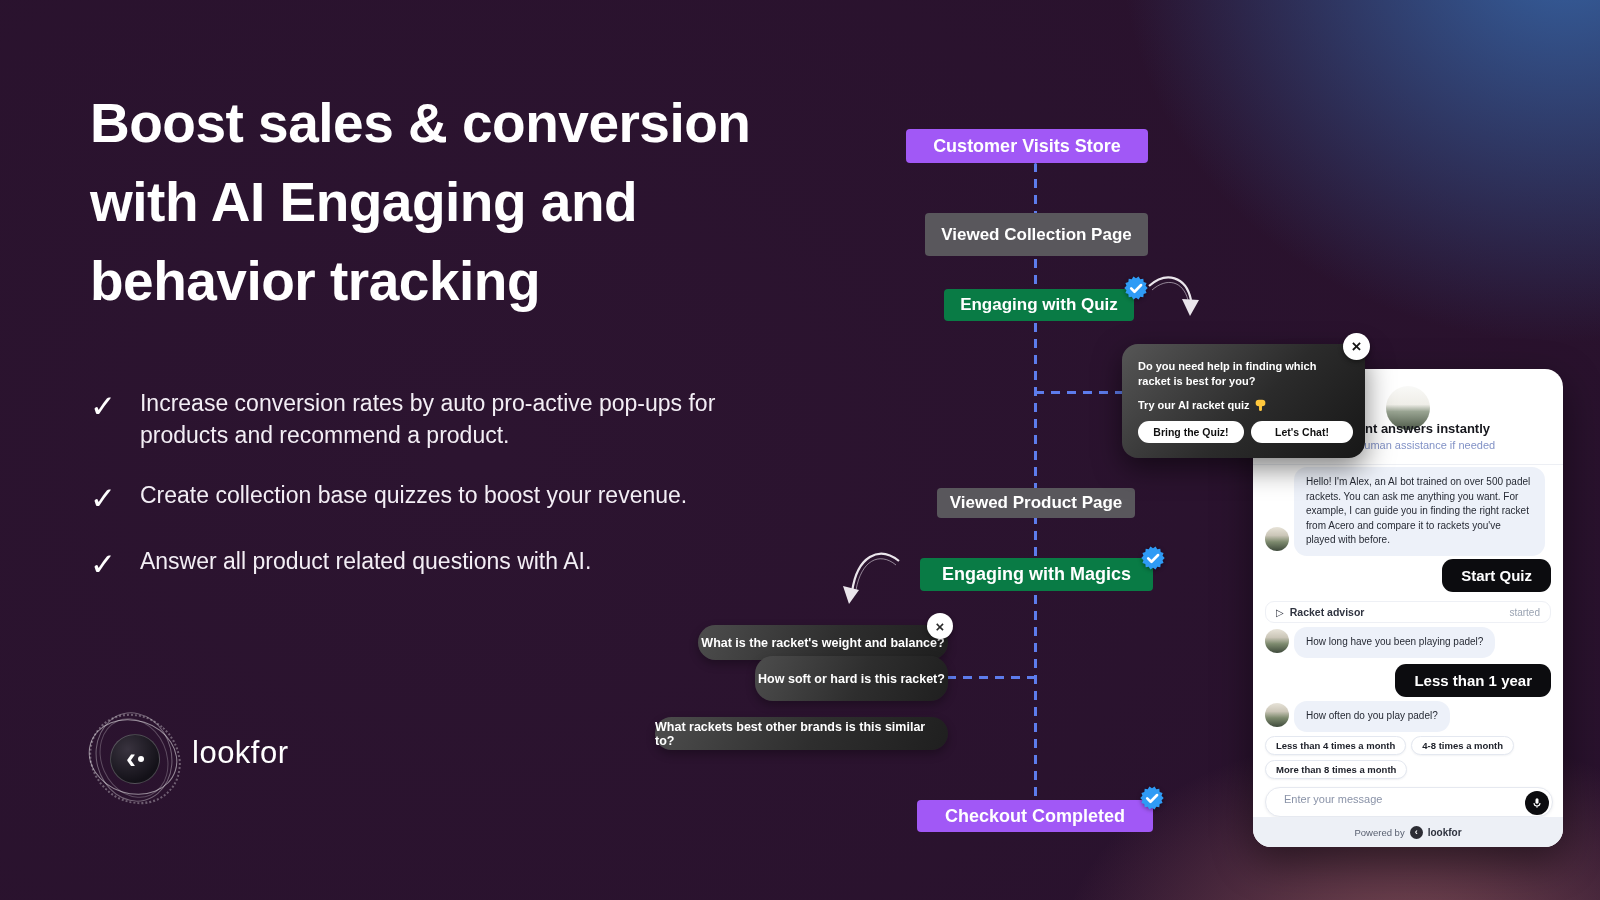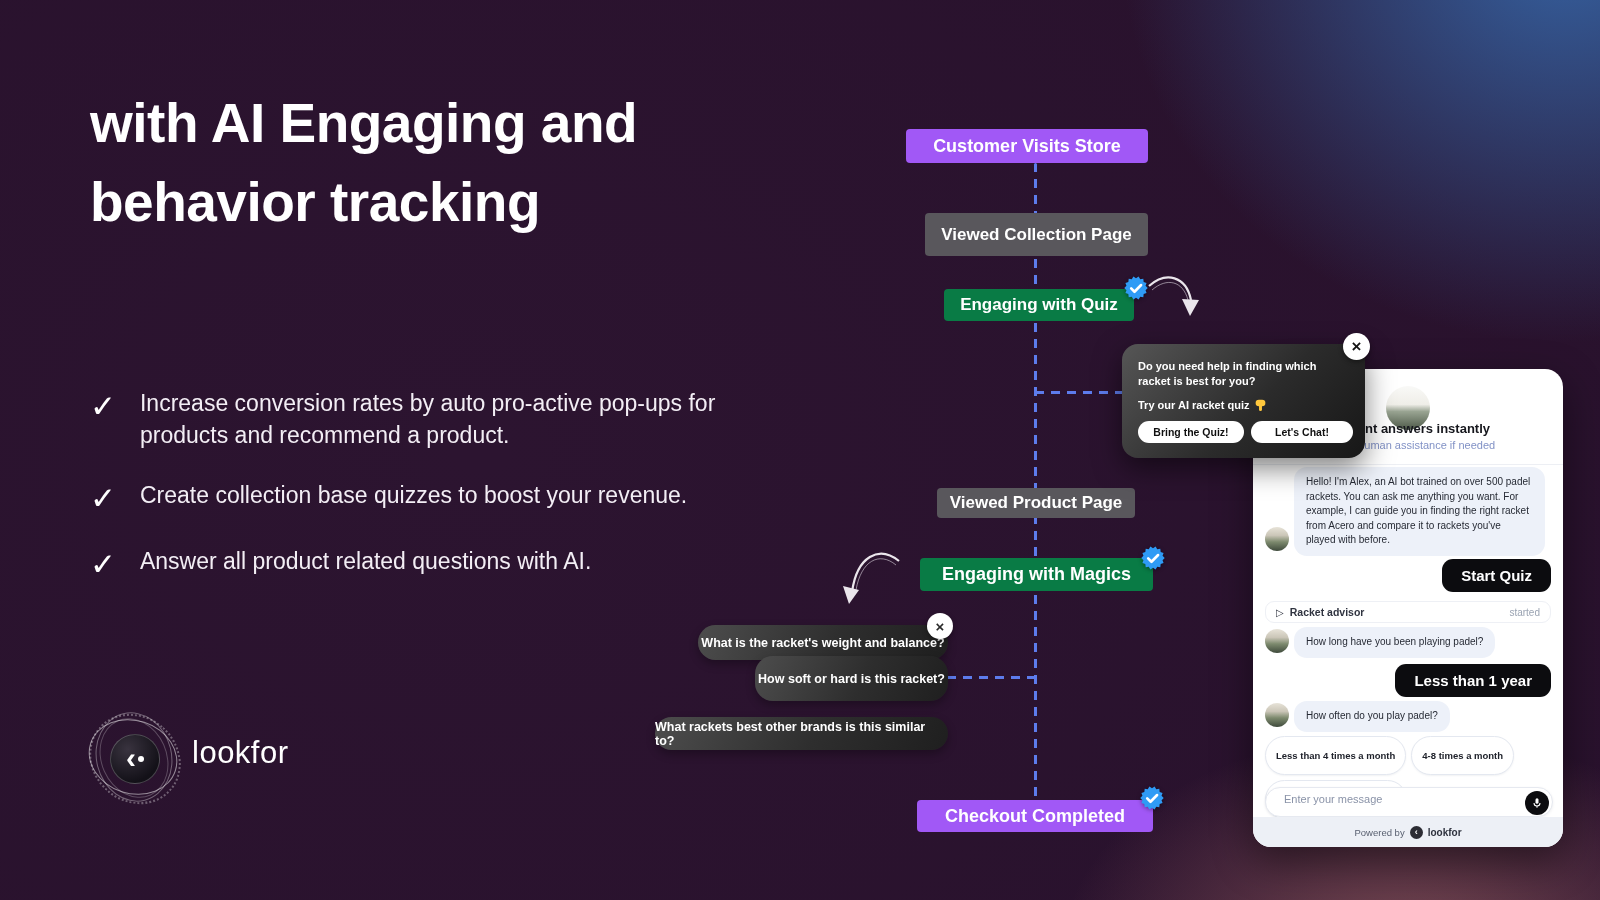--- a/index.html
+++ b/index.html
@@ -102,41 +102,42 @@
   .userpill{position:absolute;background:#0c0c0f;color:#fff;font-size:15px;font-weight:700;
     border-radius:11px;padding:8px 19px;text-align:right;}
   .up1{right:12px;top:190px;}
   .up2{right:12px;top:295px;}
   .toolrow{position:absolute;left:12px;right:12px;top:232px;height:22px;border:1px solid #eef0f5;border-radius:9px;
     display:flex;align-items:center;justify-content:space-between;padding:0 10px;box-sizing:border-box;}
   .toolleft{display:flex;align-items:center;gap:6px;font-size:10.5px;font-weight:700;color:#303440;}
   .toolicon{font-family:"DejaVu Sans",sans-serif;font-size:10px;color:#303440;}
   .toolstatus{font-size:10px;color:#9aa3b2;}
   .chips{position:absolute;left:12px;top:367px;width:250px;display:flex;flex-wrap:wrap;gap:5px;}
-  .chip{border:1px solid #e4e8f0;border-radius:999px;background:#fff;padding:13px 10px;
+  .chip{border:1px solid #e4e8f0;border-radius:999px;background:#fff;padding:3px 10px;
     font-size:9.5px;font-weight:700;color:#20232c;box-shadow:0 1px 2px rgba(20,30,60,.06);}
   .winput{position:absolute;left:12px;right:10px;top:418px;height:30px;border:1px solid #e6e9f0;border-radius:999px;
     box-sizing:border-box;background:#fff;box-shadow:0 1px 3px rgba(20,30,60,.07);}
   .winput input{position:absolute;left:16px;top:4px;width:220px;border:none;outline:none;font-size:11px;color:#45506a;
     font-family:"Liberation Sans","DejaVu Sans",sans-serif;background:transparent;}
   .winput input::placeholder{color:#8a93a8;}
   .micbtn{position:absolute;right:3px;top:3px;width:24px;height:24px;border-radius:50%;background:#0c0c0f;
     display:flex;align-items:center;justify-content:center;}
   .wfooter{position:absolute;left:0;bottom:0;width:100%;height:30px;background:#edf0f6;border-radius:0 0 18px 18px;
     display:flex;align-items:center;justify-content:center;gap:5px;font-size:9.5px;color:#596070;}
   .flogo{width:13px;height:13px;border-radius:50%;background:#2c2c34;color:#fff;font-size:9px;font-weight:700;
     display:flex;align-items:center;justify-content:center;line-height:13px;}
   .fbrand{font-size:10px;font-weight:700;color:#2e323e;}
 </style>
 </head>
 <body>
 
 <div class="stage">
 
   <div class="headline">
+    <div>Boost sales &amp; conversion</div>
     <div>with AI Engaging and</div>
     <div>behavior tracking</div>
   </div>
 
   <div class="bullet b1">
     <span class="tick">✓</span>
     <span class="btxt">Increase conversion rates by auto pro-active pop-ups for products and recommend a product.</span>
   </div>
   <div class="bullet b2">
     <span class="tick">✓</span>

